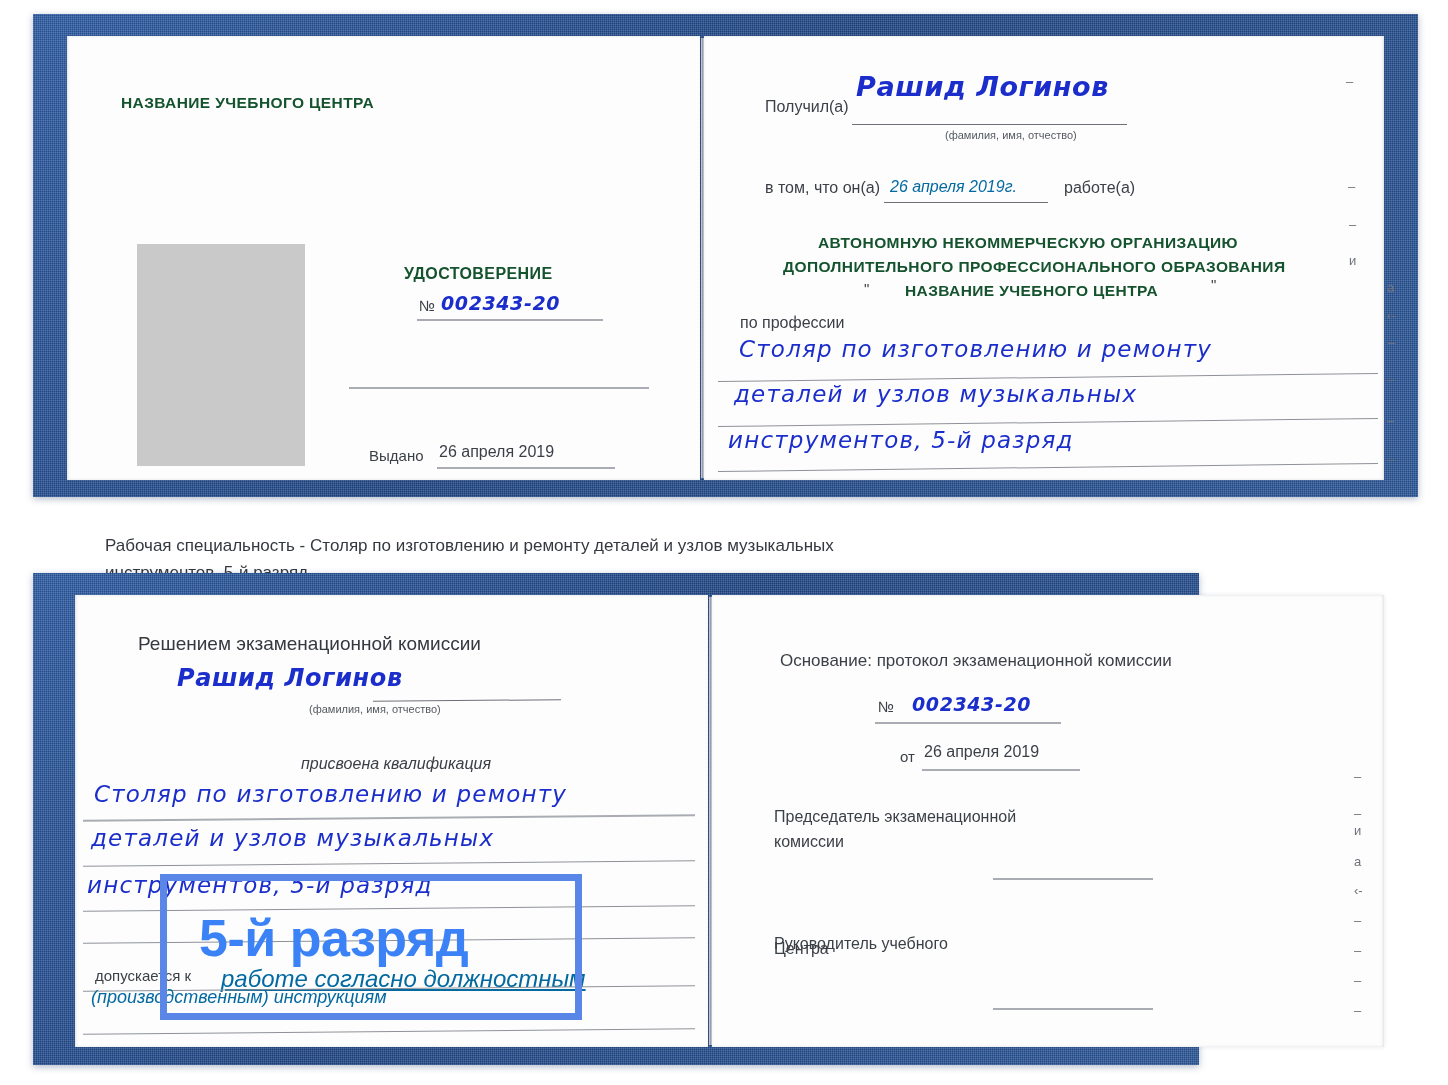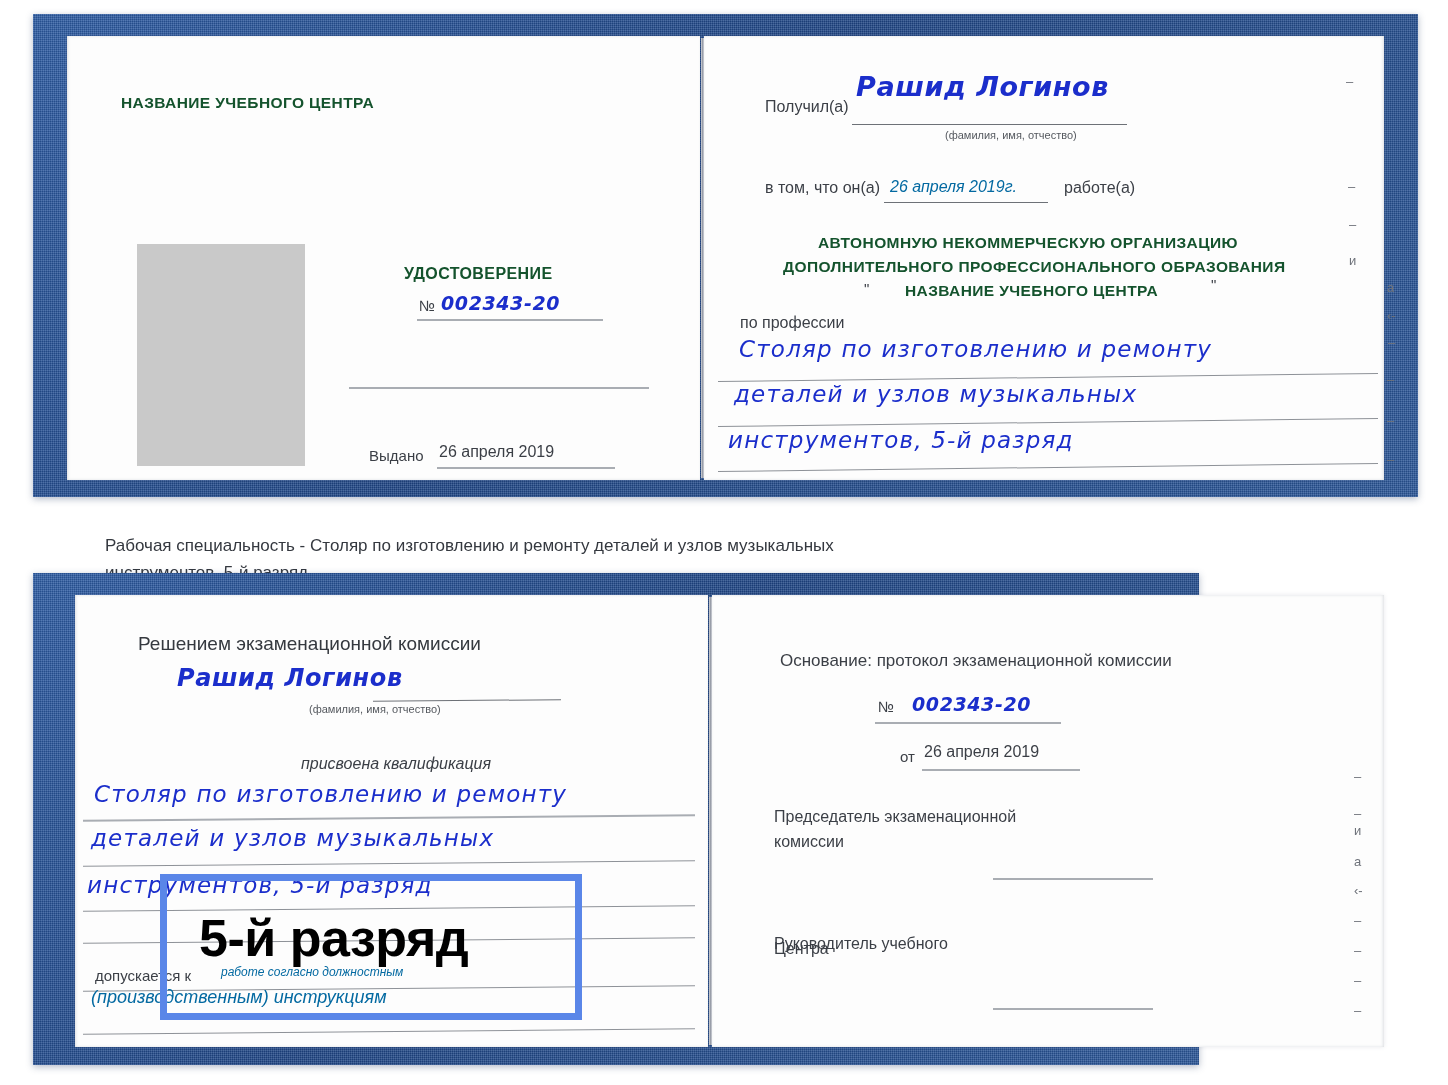--- a/index.html
+++ b/index.html
@@ -36,21 +36,21 @@
 
   
   .frag{position:absolute;color:#6e727a;font-size:13px;white-space:nowrap;}
 
   
   .caption{position:absolute;color:#34383f;font-size:17px;line-height:27px;
            width:1000px;}
 
   
   .hlbox{position:absolute;border:7px solid #5a86e8;box-sizing:border-box;}
-  .hltext{position:absolute;color:#000000;font-weight:700;letter-spacing:-.5px;
+  .hltext{position:absolute;color:#3b82f6;font-weight:700;letter-spacing:-.5px;
           white-space:nowrap;}
 </style>
 </head>
 <body>
 
 <div class="book" style="left:33px;top:14px;width:1385px;height:483px;">
 
   <div class="cover"></div>
 
   <div class="page left" style="left:34px;top:22px;width:633px;height:444px;">
@@ -143,21 +143,21 @@
 
     <div class="t hand2" style="left:16px;top:230px;font-size:23px;">деталей и узлов музыкальных</div>
     <div class="rule thin" style="left:8px;top:268px;width:612px;transform:rotate(-.5deg);"></div>
 
     <div class="t hand2" style="left:12px;top:277px;font-size:23px;">инструментов, 5-й разряд</div>
     <div class="rule thin" style="left:8px;top:313px;width:612px;transform:rotate(-.5deg);"></div>
 
     <div class="rule thin" style="left:8px;top:345px;width:612px;transform:rotate(-.5deg);"></div>
 
     <div class="t" style="left:20px;top:372px;font-size:15px;">допускается к</div>
-    <div class="t ital" style="left:146px;top:370px;font-size:12px;">работе согласно должностным</div>
+    <div class="t ital" style="left:146px;top:370px;font-size:24px;text-decoration:underline;">работе согласно должностным</div>
     <div class="rule thin" style="left:8px;top:393px;width:612px;transform:rotate(-.5deg);"></div>
     <div class="t ital" style="left:16px;top:392px;font-size:18px;">(производственным) инструкциям</div>
     <div class="rule thin" style="left:8px;top:436px;width:612px;transform:rotate(-.5deg);"></div>
   </div>
 
   <div class="gutter" style="left:676px;top:24px;height:448px;"></div>
 
   <div class="page right" style="left:679px;top:22px;width:672px;height:452px;">
 
     <div class="t" style="left:68px;top:45px;font-size:17px;margin-top:11px;">Основание: протокол экзаменационной комиссии</div>

